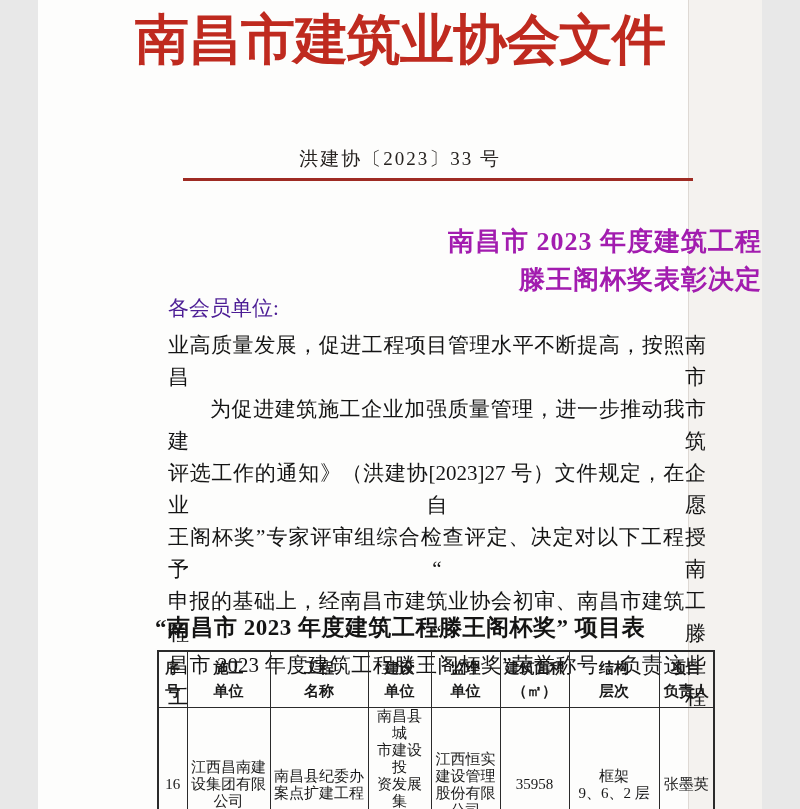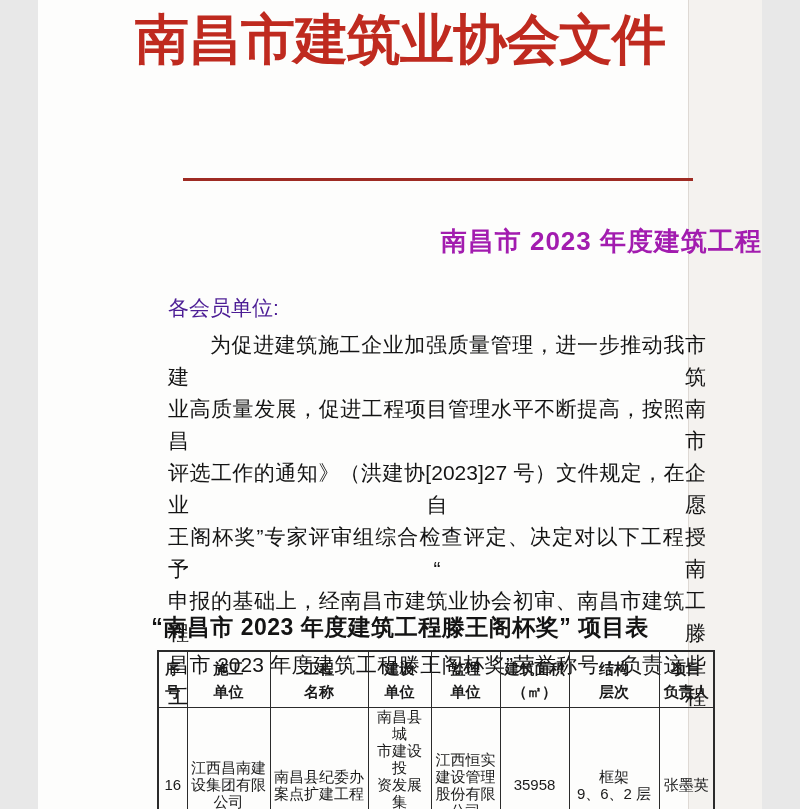--- a/index.html
+++ b/index.html
@@ -1,19 +1,19 @@
 <!DOCTYPE html>
 <html><head>
 <meta charset="utf-8">
 <style>
   html,body{margin:0;padding:0;background:#e8e8e8;}
   .page{
     position:relative;width:724px;height:809px;margin:0 auto;
     background:#fdfdfc;overflow:hidden;
-    font-family:Liberation Sans, sans-serif;color:#1e1e1e;
+    font-family:Liberation Serif, serif;color:#1e1e1e;
   }
   .scan-edge{
     position:absolute;top:0;right:0;width:73px;height:100%;
     background:#f4f2ef;border-left:1px solid #ded9d4;
   }
   .org-title{
     position:absolute;top:4px;left:0;right:0;text-align:center;
     font-size:54px;font-weight:bold;color:#bf2a1f;letter-spacing:-1px;
     white-space:nowrap;
   }
@@ -58,30 +58,32 @@
   .projects td{font-size:15px;line-height:17px;height:84px;}
 </style>
 </head>
 <body>
 
 <div class="page">
   <div class="scan-edge"></div>
 
   <div class="org-title">南昌市建筑业协会文件</div>
 
+  <div class="doc-number">洪建协〔2023〕33 号</div>
 
   <div class="red-line"></div>
 
   <div class="doc-title l1">南昌市 2023 年度建筑工程</div>
+  <div class="doc-title l2">滕王阁杯奖表彰决定</div>
 
   <div class="salutation">各会员单位:</div>
 
   <div class="body-text">
+    <div class="body-line">业高质量发展，促进工程项目管理水平不断提高，按照南昌市</div>
     <div class="body-line first">为促进建筑施工企业加强质量管理，进一步推动我市建筑</div>
-    <div class="body-line">业高质量发展，促进工程项目管理水平不断提高，按照南昌市</div>
     <div class="body-line">评选工作的通知》（洪建协[2023]27 号）文件规定，在企业自愿</div>
     <div class="body-line">王阁杯奖”专家评审组综合检查评定、决定对以下工程授予“南</div>
     <div class="body-line">申报的基础上，经南昌市建筑业协会初审、南昌市建筑工程“滕</div>
     <div class="body-line">昌市 2023 年度建筑工程滕王阁杯奖”荣誉称号；负责这些工程</div>
   </div>
 
   <div class="table-title">“南昌市 2023 年度建筑工程滕王阁杯奖” 项目表</div>
 
   <table class="projects">
     <colgroup>

